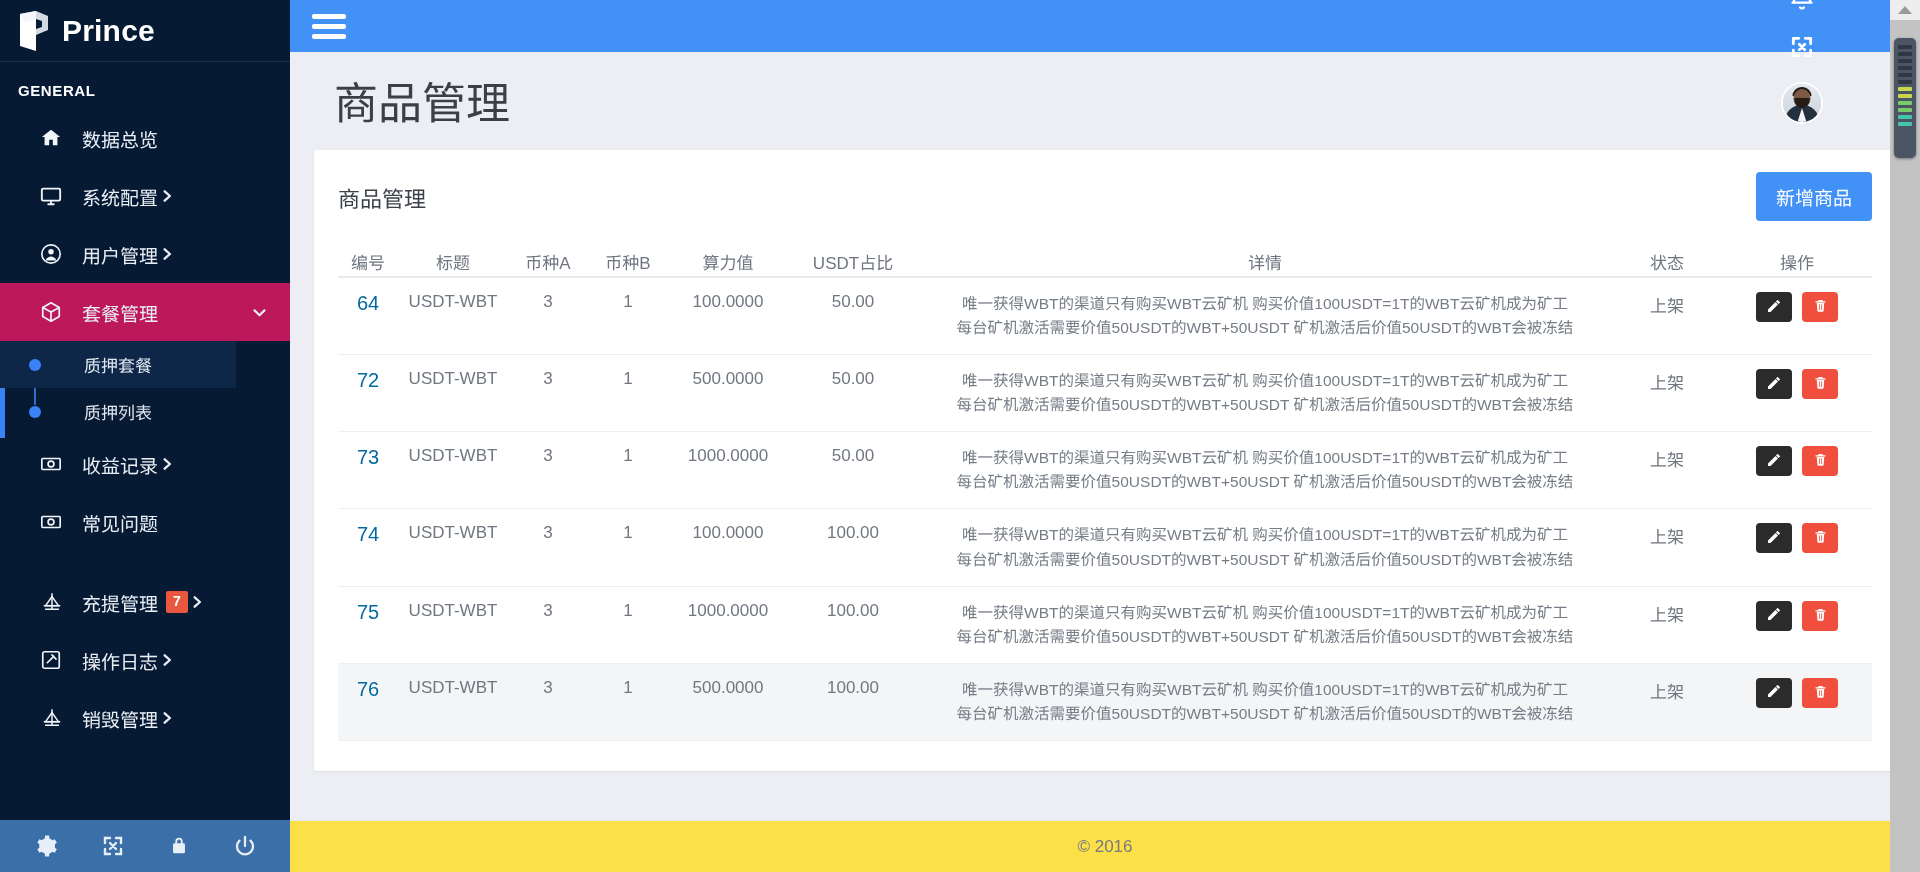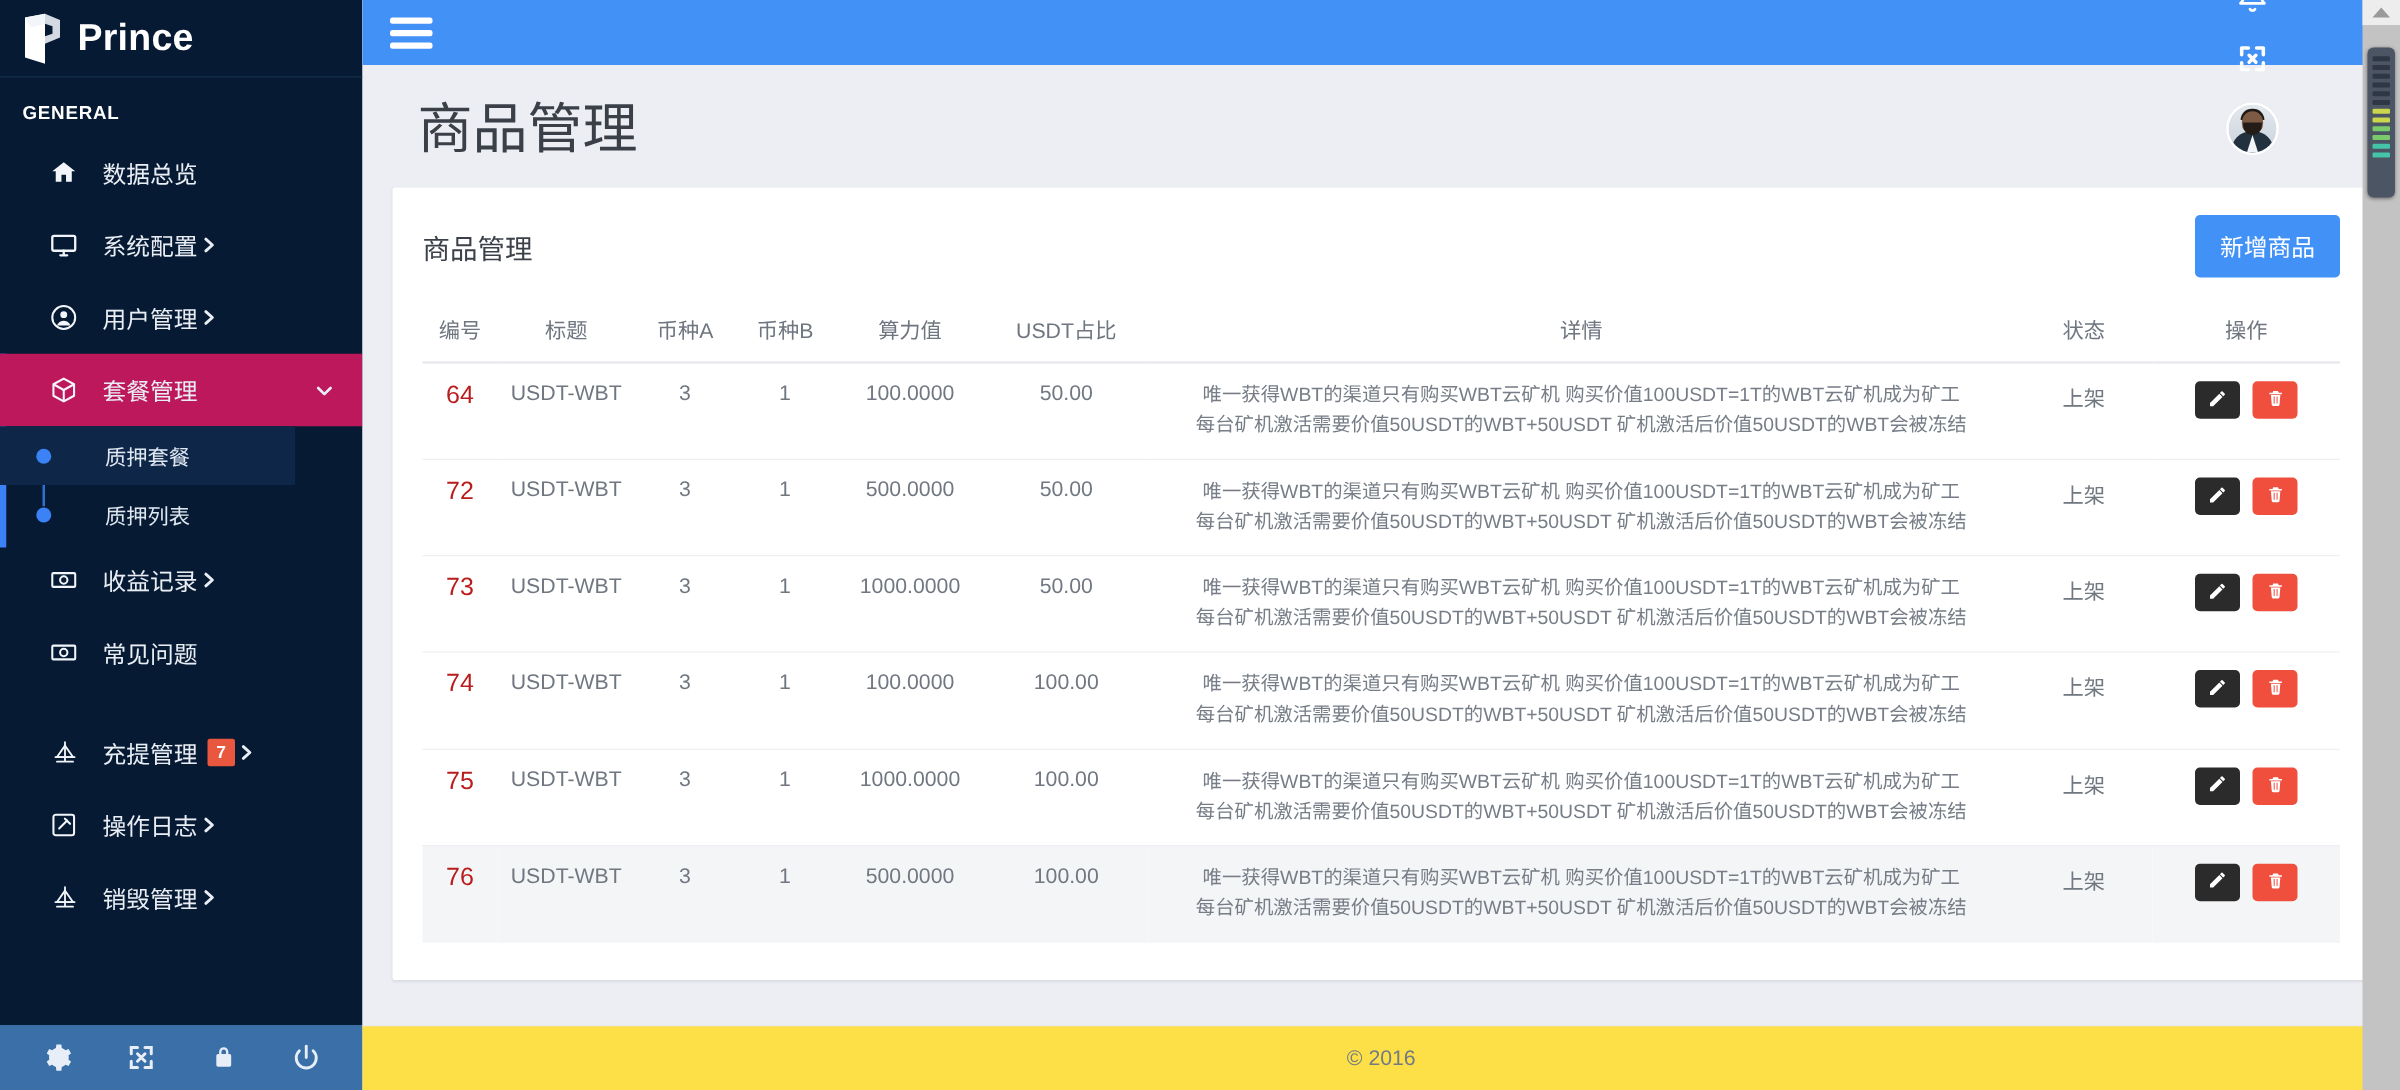--- a/index.html
+++ b/index.html
@@ -187,32 +187,32 @@
     background: #4291f7; color: #fff;
     border: none; border-radius: 4px;
     font-size: 19px; font-weight: 400;
     padding: 11px 20px; cursor: pointer;
     font-family: "Liberation Sans", sans-serif;
   }
 
   table { width: 100%; border-collapse: collapse; margin-top: 22px; }
   thead th {
     font-size: 17px; color: #6f7680; font-weight: 400;
-    padding: 6px 8px 14px 8px;
+    padding: 6px 8px 2px 8px;
     border-bottom: 2px solid #e8eaee;
     text-align: center; white-space: nowrap;
   }
   tbody td {
     font-size: 17px; color: #707780;
     padding: 14px 8px;
     border-bottom: 1px solid #edeff2;
     text-align: center; vertical-align: top;
   }
   tbody tr.hover-row { background: #f4f5f7; }
-  td.c-id { color: #b91c1c; font-size: 20px; }
+  td.c-id { color: #0369a1; font-size: 20px; }
   td.c-detail { text-align: center; line-height: 1.55; font-size: 15.5px; color: #767d86; }
   td.c-detail div { white-space: nowrap; }
   .act-wrap { display: flex; justify-content: center; gap: 10px; }
   .act-btn {
     width: 36px; height: 30px; border: none; border-radius: 4px;
     display: flex; align-items: center; justify-content: center;
     cursor: pointer; color: #fff;
   }
   .act-edit { background: #2b2b2b; }
   .act-del { background: #f04f3e; }

